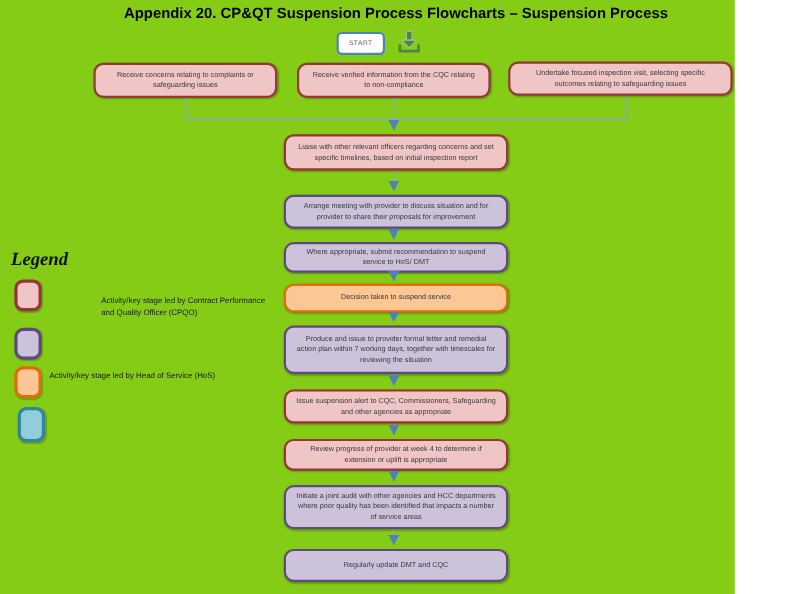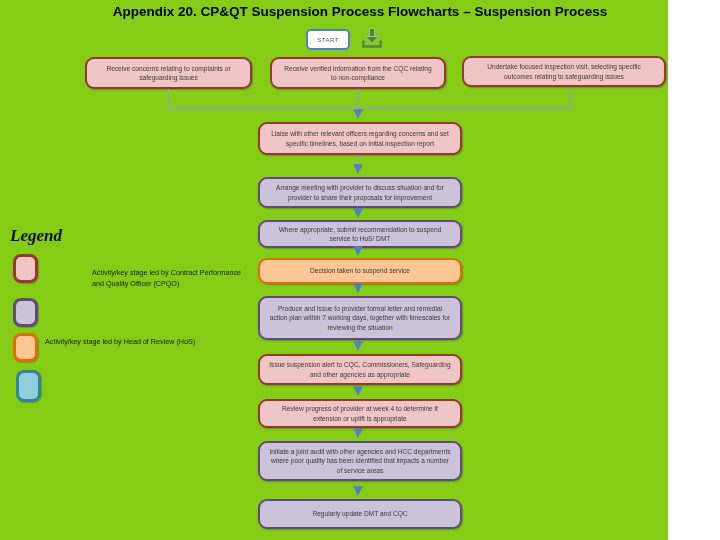--- a/index.html
+++ b/index.html
@@ -122,17 +122,17 @@
   </svg>
 
   <div id="legend-heading">Legend</div>
 
   <div id="sw1" class="swatch box pink"></div>
   <div id="lt1" class="legend-text">Activity/key stage led by Contract Performance and Quality Officer (CPQO)</div>
 
   <div id="sw2" class="swatch box purple"></div>
 
   <div id="sw3" class="swatch box orange"></div>
-  <div id="lt3" class="legend-text">Activity/key stage led by Head of Review (HoS)</div>
+  <div id="lt3" class="legend-text">Activity/key stage led by Head of Service (HoS)</div>
 
   <div id="sw4" class="swatch box teal"></div>
 
 </div>
 
 </body></html>

